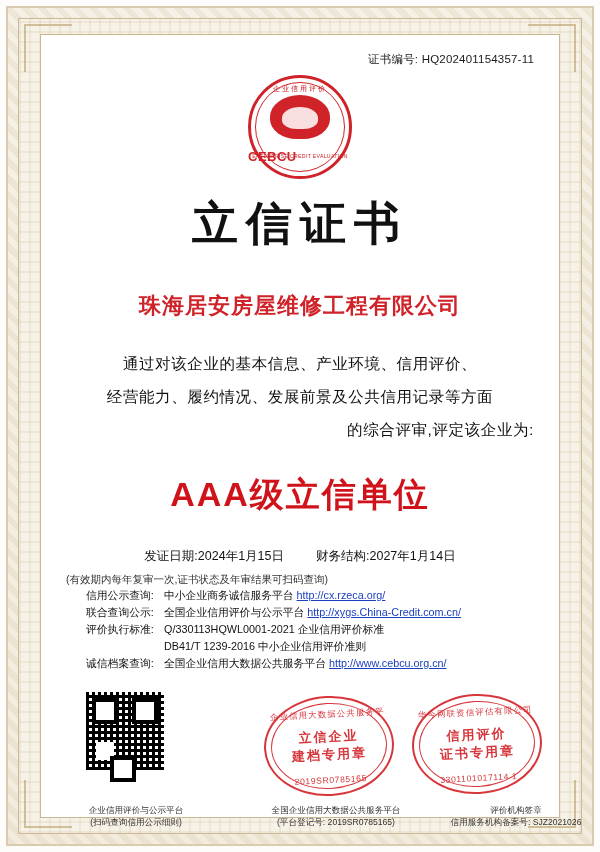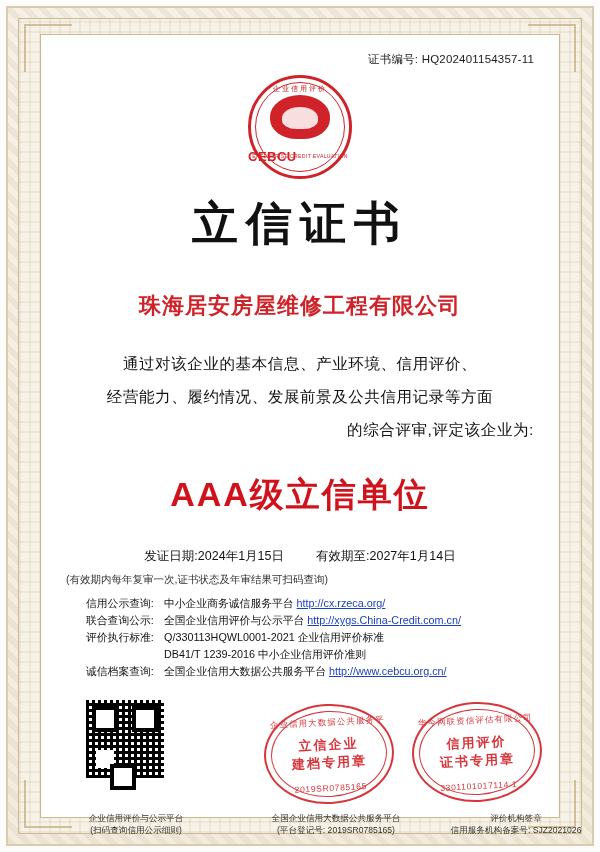--- a/index.html
+++ b/index.html
@@ -186,21 +186,21 @@
     margin-top: 30px;
   }
   .note {
     text-align: left;
     font-size: 10.5px;
     color: #333333;
     margin-top: 8px;
   }
 
   .info-table {
-    margin-top: 8px;
+    margin-top: 0;
     padding: 0 14px 0 20px;
     font-size: 10.8px;
     color: #111111;
     line-height: 17px;
   }
   .info-row {
     display: flex;
     align-items: flex-start;
   }
   .info-label {
@@ -360,21 +360,21 @@
       <div class="line3">的综合评审,评定该企业为:</div>
     </div>
 
     <div class="grade">AAA级立信单位</div>
 
     <div class="dates">
       <div>
         <span>发证日期:</span><span>2024年1月15日</span>
       </div>
       <div>
-        <span>有效期至:</span><span>2027年1月14日</span>
+        <span>财务结构:</span><span>2027年1月14日</span>
       </div>
     </div>
 
     <div class="note">(有效期内每年复审一次,证书状态及年审结果可扫码查询)</div>
 
     <div class="info-table">
       <div class="info-row">
         <div class="info-label">信用公示查询:</div>
         <div class="info-value">
           <span>中小企业商务诚信服务平台</span>

